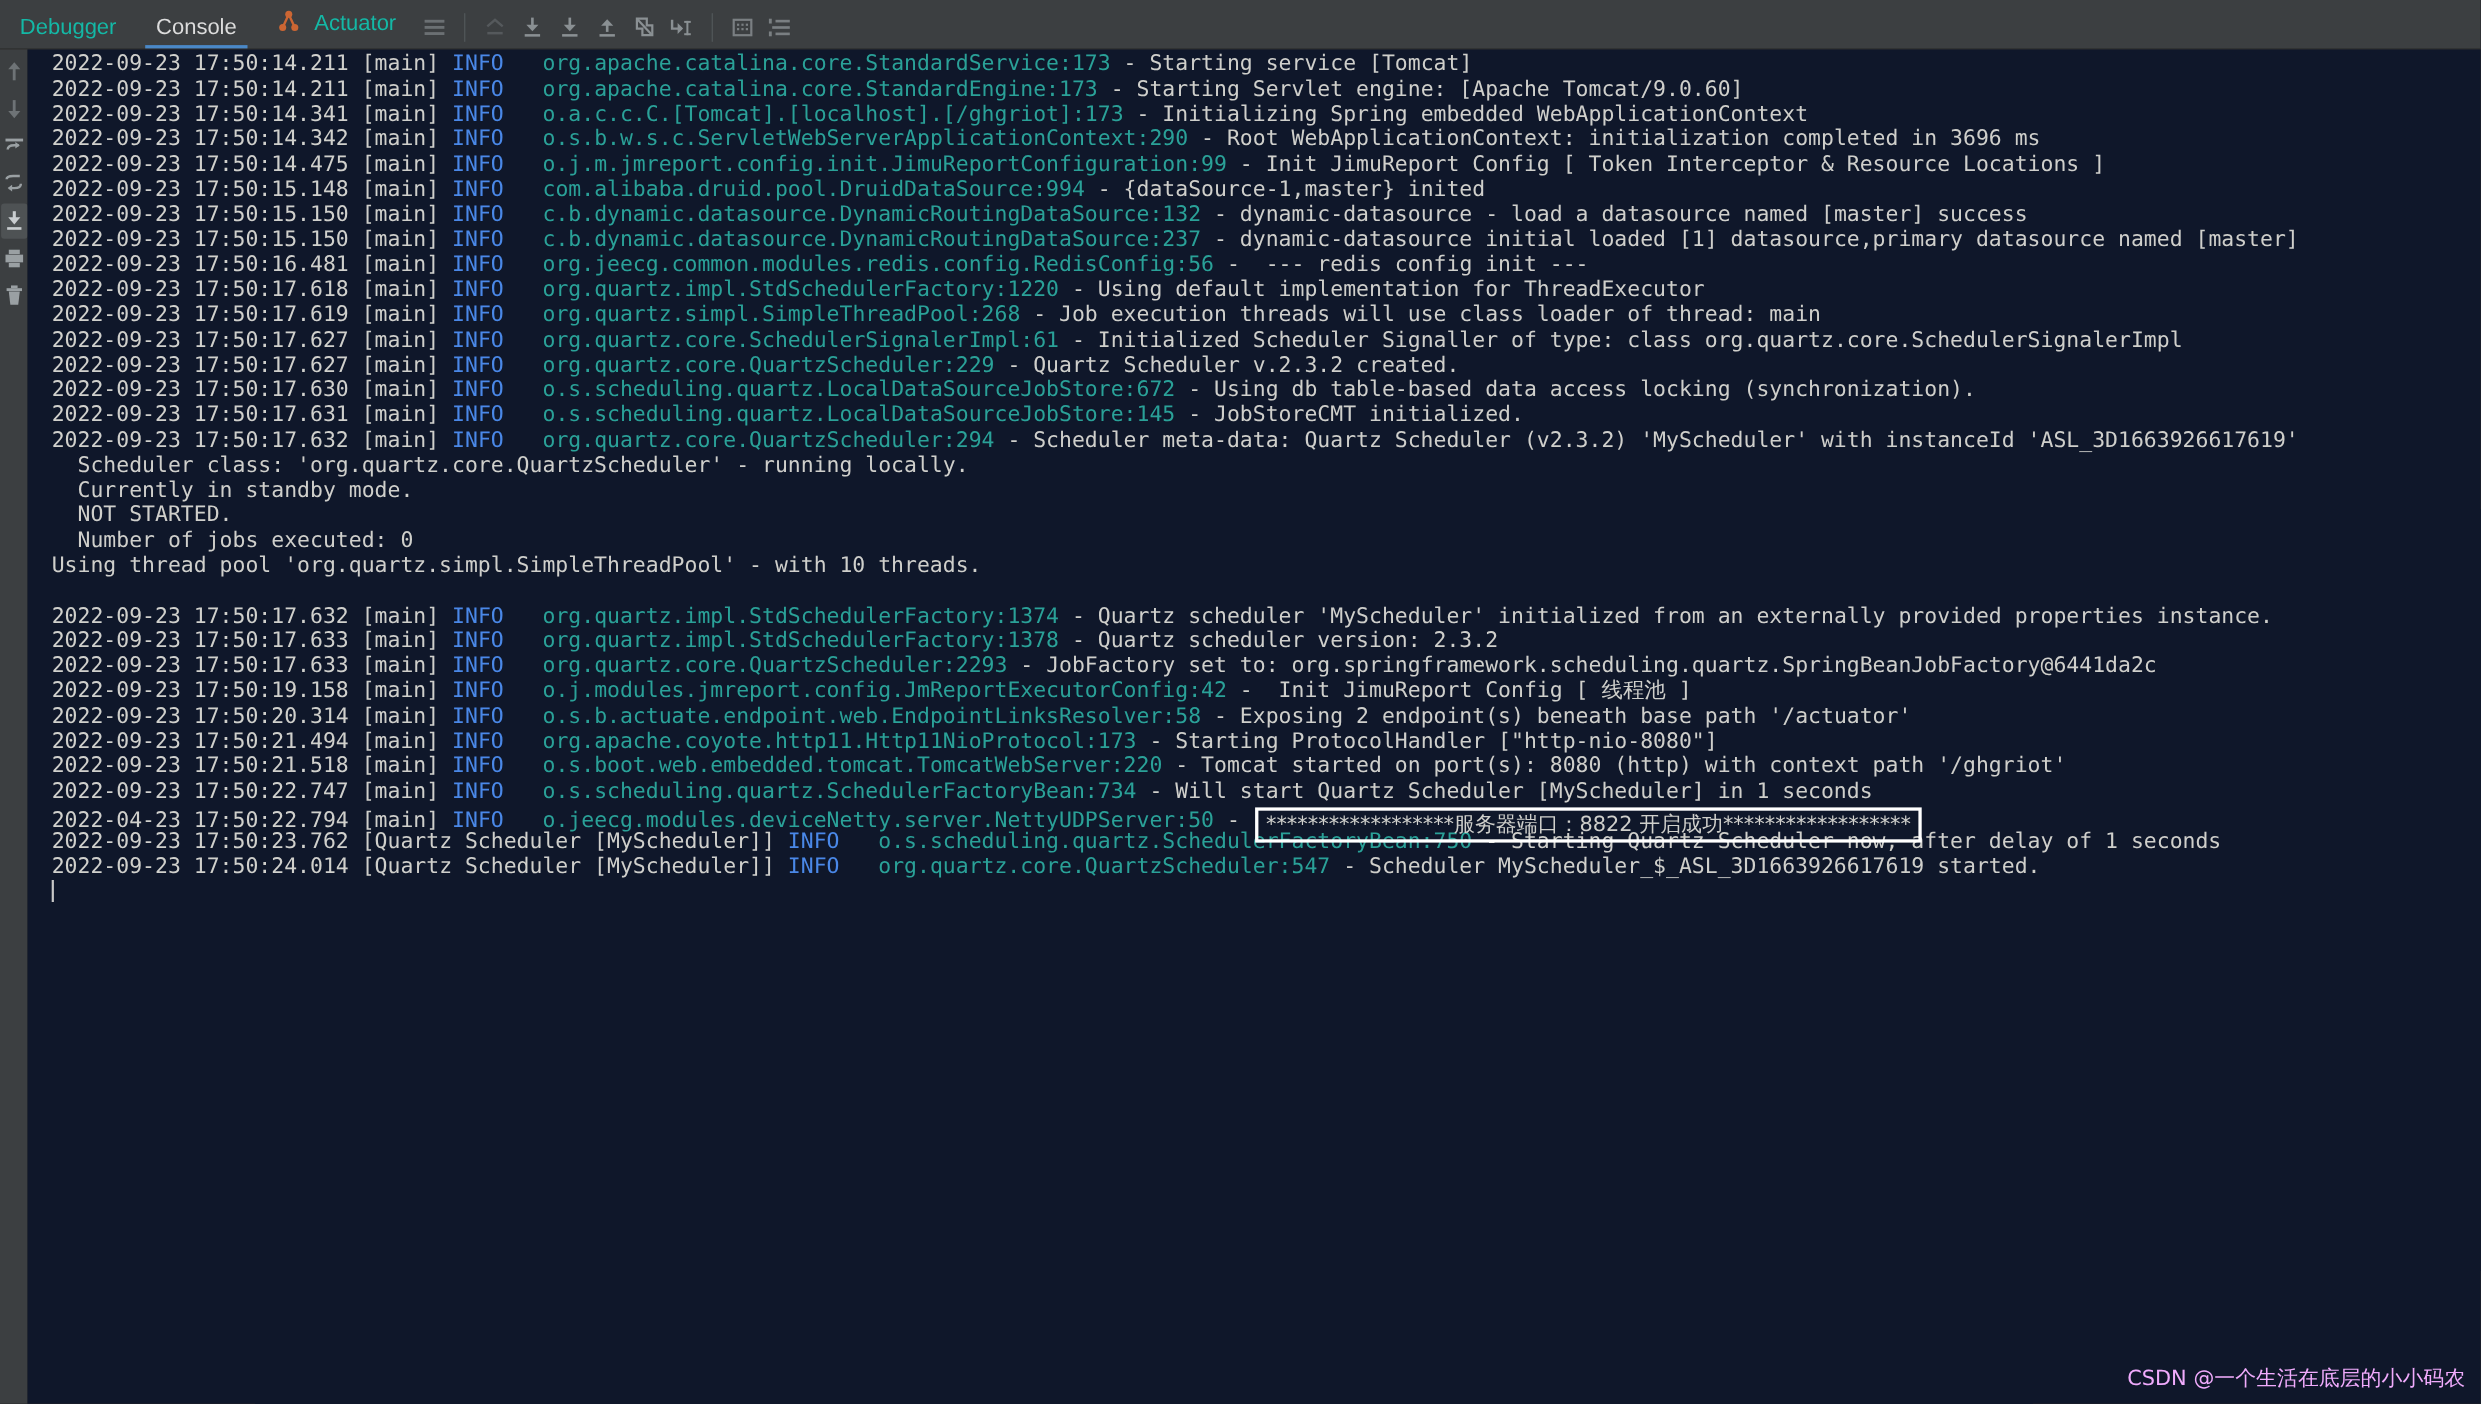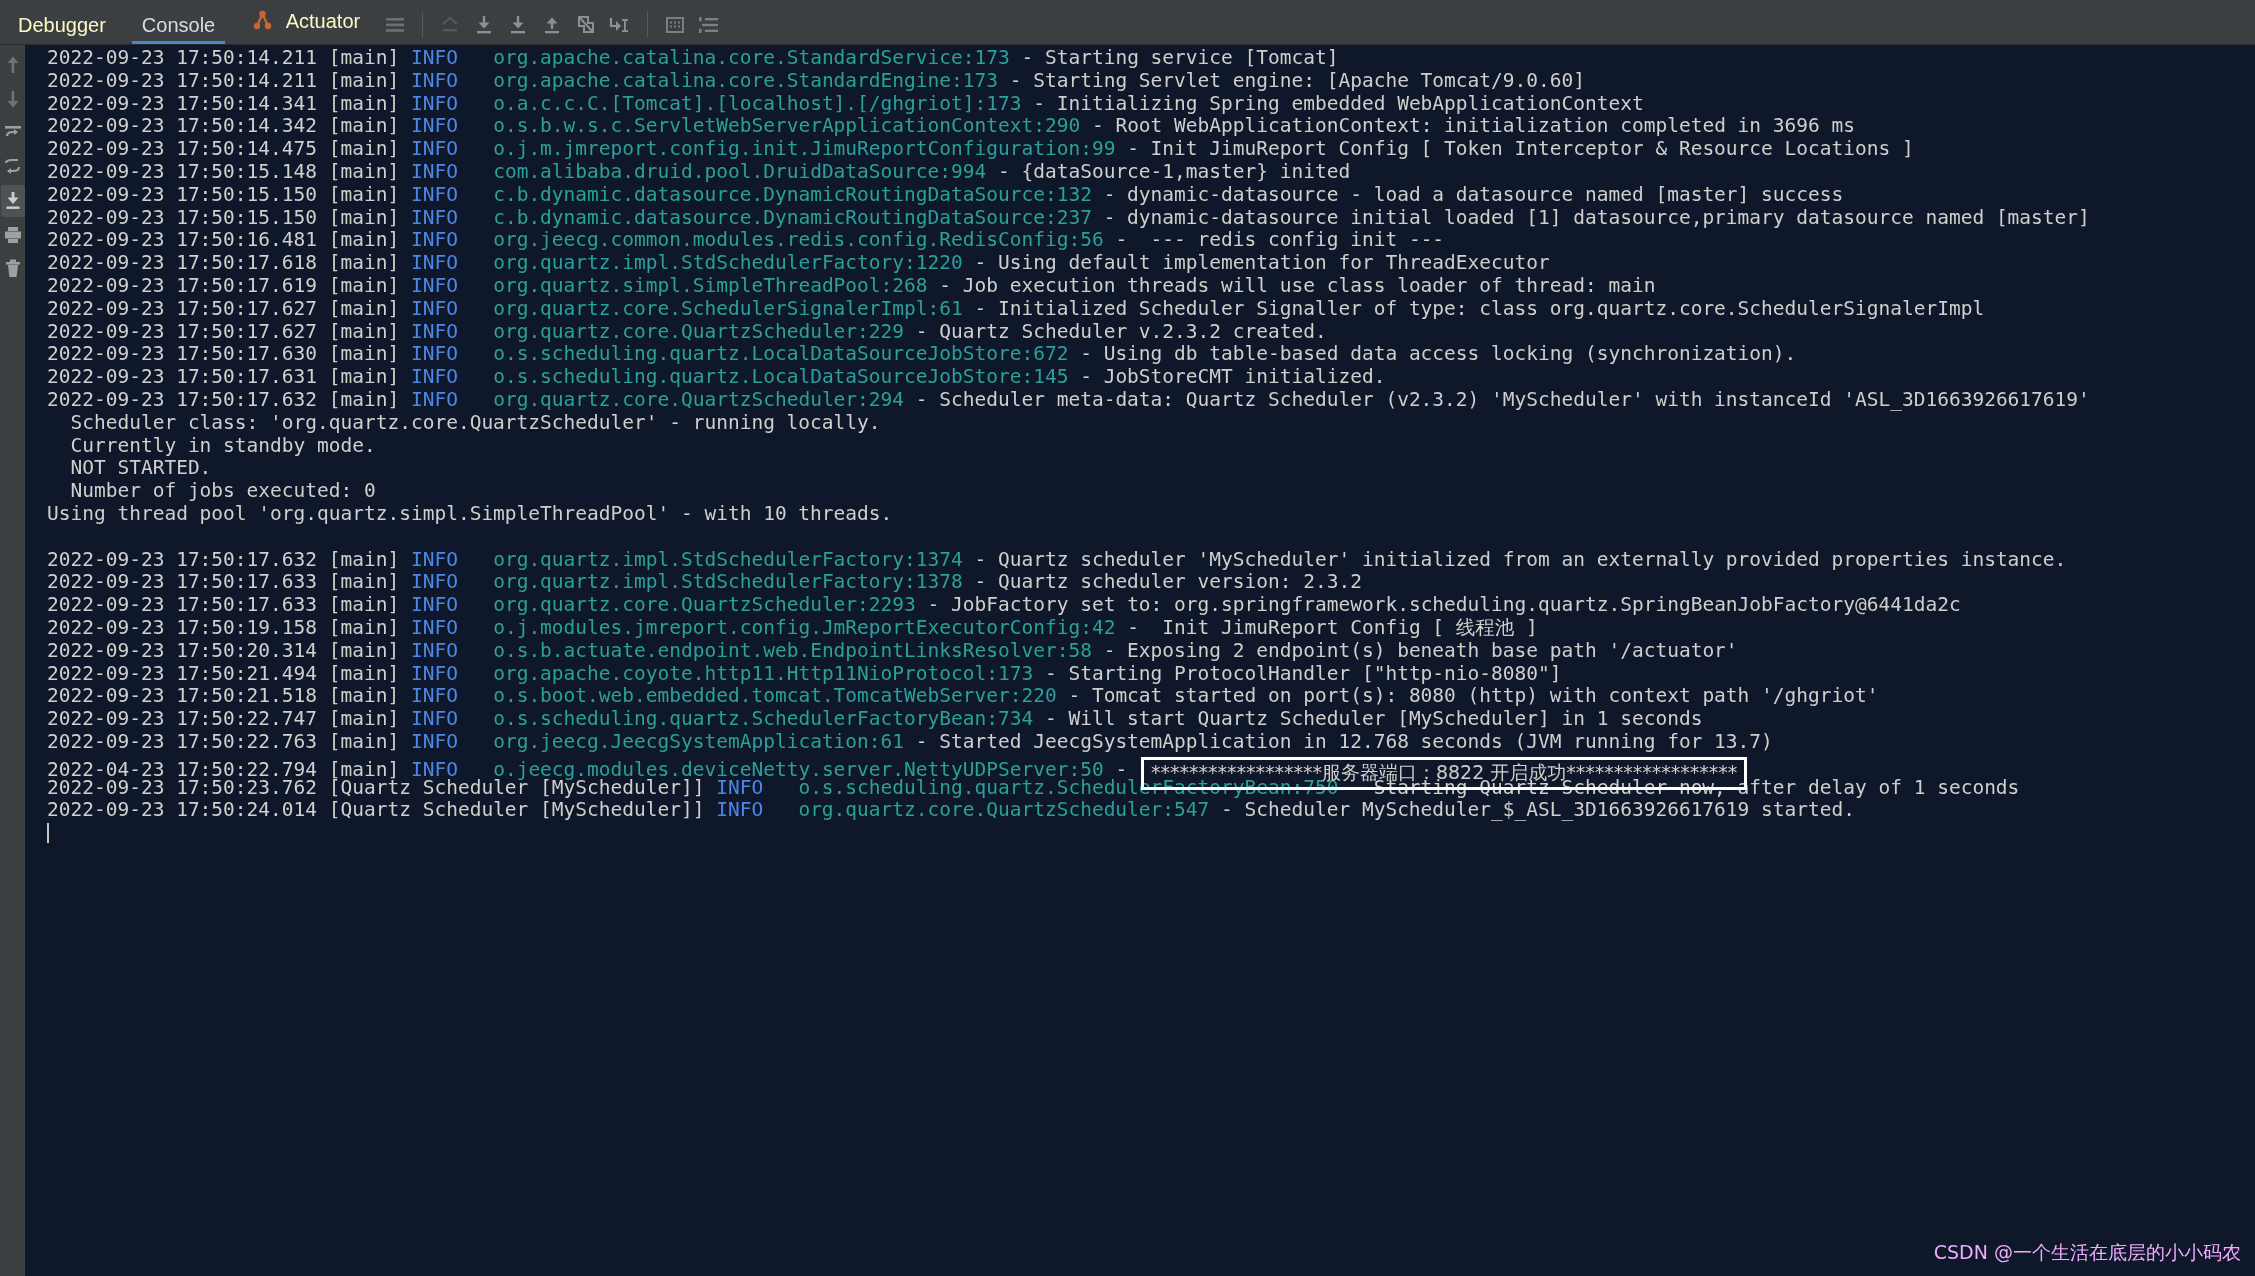--- a/index.html
+++ b/index.html
@@ -24,21 +24,21 @@
     display: flex;
     align-items: flex-end;
     box-sizing: border-box;
     border-bottom: 1px solid #2b2b2b;
   }
   .tab {
     position: relative;
     padding: 0 18px 9px 18px;
     font-family: "Liberation Sans", sans-serif;
     font-size: 20px;
-    color: #fef9c3;
+    color: #14b8a6;
     line-height: 1;
     cursor: default;
     white-space: nowrap;
   }
   .tab.active { color: #dcdcdc; }
   .tab.active::after {
     content: "";
     position: absolute;
     left: 8px; right: 8px; bottom: 0;
     height: 3px;
@@ -351,21 +351,20 @@
       <div class="line indent"><span class="msg">Using thread pool 'org.quartz.simpl.SimpleThreadPool' - with 10 threads.</span></div>
       <div class="line blank">&nbsp;</div>
       <div class="line"><span class="ts">2022-09-23 17:50:17.632 </span><span class="thr">[main] </span><span class="lvl">INFO</span><span class="msg">   </span><span class="cls">org.quartz.impl.StdSchedulerFactory:1374 </span><span class="msg">- Quartz scheduler 'MyScheduler' initialized from an externally provided properties instance.</span></div>
       <div class="line"><span class="ts">2022-09-23 17:50:17.633 </span><span class="thr">[main] </span><span class="lvl">INFO</span><span class="msg">   </span><span class="cls">org.quartz.impl.StdSchedulerFactory:1378 </span><span class="msg">- Quartz scheduler version: 2.3.2</span></div>
       <div class="line"><span class="ts">2022-09-23 17:50:17.633 </span><span class="thr">[main] </span><span class="lvl">INFO</span><span class="msg">   </span><span class="cls">org.quartz.core.QuartzScheduler:2293 </span><span class="msg">- JobFactory set to: org.springframework.scheduling.quartz.SpringBeanJobFactory@6441da2c</span></div>
       <div class="line"><span class="ts">2022-09-23 17:50:19.158 </span><span class="thr">[main] </span><span class="lvl">INFO</span><span class="msg">   </span><span class="cls">o.j.modules.jmreport.config.JmReportExecutorConfig:42 </span><span class="msg">-  Init JimuReport Config [ 线程池 ]</span></div>
       <div class="line"><span class="ts">2022-09-23 17:50:20.314 </span><span class="thr">[main] </span><span class="lvl">INFO</span><span class="msg">   </span><span class="cls">o.s.b.actuate.endpoint.web.EndpointLinksResolver:58 </span><span class="msg">- Exposing 2 endpoint(s) beneath base path '/actuator'</span></div>
       <div class="line"><span class="ts">2022-09-23 17:50:21.494 </span><span class="thr">[main] </span><span class="lvl">INFO</span><span class="msg">   </span><span class="cls">org.apache.coyote.http11.Http11NioProtocol:173 </span><span class="msg">- Starting ProtocolHandler ["http-nio-8080"]</span></div>
       <div class="line"><span class="ts">2022-09-23 17:50:21.518 </span><span class="thr">[main] </span><span class="lvl">INFO</span><span class="msg">   </span><span class="cls">o.s.boot.web.embedded.tomcat.TomcatWebServer:220 </span><span class="msg">- Tomcat started on port(s): 8080 (http) with context path '/ghgriot'</span></div>
       <div class="line"><span class="ts">2022-09-23 17:50:22.747 </span><span class="thr">[main] </span><span class="lvl">INFO</span><span class="msg">   </span><span class="cls">o.s.scheduling.quartz.SchedulerFactoryBean:734 </span><span class="msg">- Will start Quartz Scheduler [MyScheduler] in 1 seconds</span></div>
-      <div class="line"><span class="ts">2022-09-23 17:50:22.763 </span><span class="thr">[main] </span><span class="lvl">INFO</span><span class="msg">   </span><span class="cls">org.jeecg.JeecgSystemApplication:61 </span><span class="msg">- Started JeecgSystemApplication in 12.768 seconds (JVM running for 13.7)</span></div>
       <div class="line"><span class="ts">2022-04-23 17:50:22.794 </span><span class="thr">[main] </span><span class="lvl">INFO</span><span class="msg">   </span><span class="cls">o.jeecg.modules.deviceNetty.server.NettyUDPServer:50 </span><span class="msg">- </span><span class="hl-box"><span class="cjk msg">******************服务器端口：8822 开启成功******************</span></span></div>
       <div class="line"><span class="ts">2022-09-23 17:50:23.762 </span><span class="thr">[Quartz Scheduler [MyScheduler]] </span><span class="lvl">INFO</span><span class="msg">   </span><span class="cls">o.s.scheduling.quartz.SchedulerFactoryBean:750 </span><span class="msg">- Starting Quartz Scheduler now, after delay of 1 seconds</span></div>
       <div class="line"><span class="ts">2022-09-23 17:50:24.014 </span><span class="thr">[Quartz Scheduler [MyScheduler]] </span><span class="lvl">INFO</span><span class="msg">   </span><span class="cls">org.quartz.core.QuartzScheduler:547 </span><span class="msg">- Scheduler MyScheduler_$_ASL_3D1663926617619 started.</span></div>
       <div class="line"><span class="caret"></span></div>
     </div>
 </div>
 
 <div class="watermark">CSDN @一个生活在底层的小小码农</div>
 
 </body></html>

